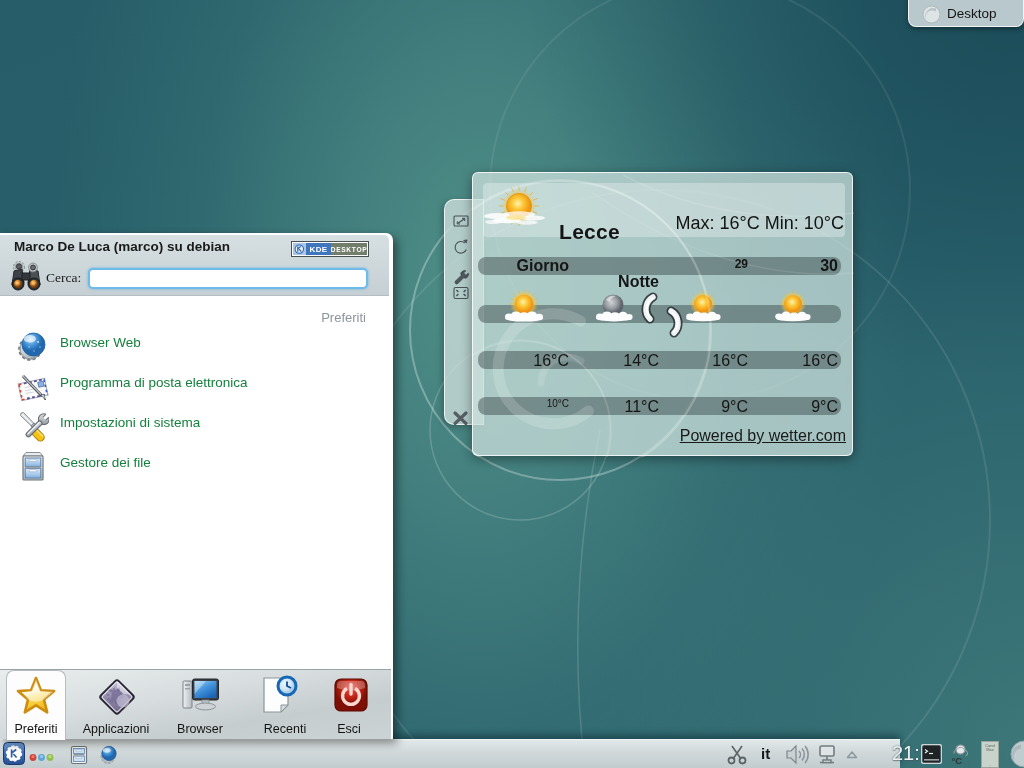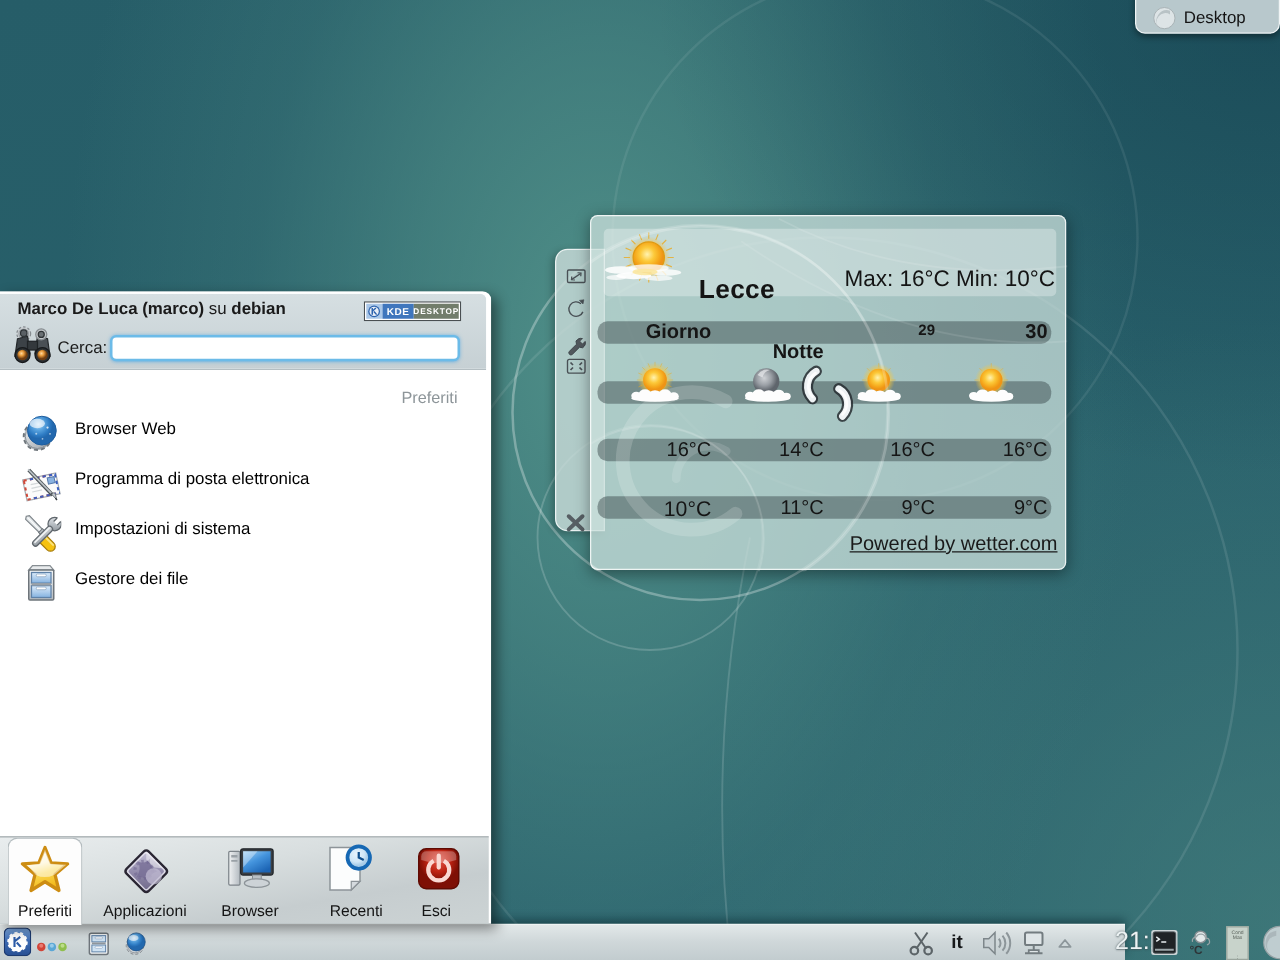--- a/index.html
+++ b/index.html
@@ -65,30 +65,30 @@
   border-top-right-radius:7px;
   box-shadow:4px 4px 10px rgba(0,0,0,0.45);
 }
 #khead {
   position:absolute; left:0; top:0; width:389px; height:61px;
   background:linear-gradient(#d6dfe2, #c6d0d4);
   border-top-right-radius:5px;
   border-bottom:1px solid #b4bec2;
 }
 #ktitle { position:absolute; left:14px; top:4px; font-size:13.5px; font-weight:bold; color:#1a1a1a; }
-#ktitle .nb { font-weight:normal; }
+#ktitle .nb { font-weight:bold; }
 #kbadge { position:absolute; left:291px; top:6px; height:16px; }
-#cercalbl { position:absolute; left:46px; top:35px; font-size:13.5px; color:#1a1a1a; }
+#cercalbl { position:absolute; left:46px; top:35px; font-size:13.5px; color:#1a1a1a;font-family:Liberation Serif, serif; }
 #kinput {
   position:absolute; left:88px; top:33px; width:280px; height:21px;
   background:#fff; border:2px solid #6cbbe8; border-radius:5px;
   box-shadow:0 0 3px rgba(90,170,225,0.8);
 }
 #kpreferiti { position:absolute; right:25px; top:75px; font-size:13px; color:#8d9599; }
-.kitem { position:absolute; left:60px; font-size:13.5px; color:#000000; }
+.kitem { position:absolute; left:60px; font-size:13.5px; color:#15803d; }
 .kicon { position:absolute; left:17px; }
 
 
 #ktabs {
   position:absolute; left:0; top:434px; width:391px; height:70px;
   background:linear-gradient(170deg, #e9edee 0%, #d8dedf 40%, #c6cdcf 70%, #ccd3d4 100%);
   border-top:1px solid #9aa4a7;
 }
 #tabactive {
   position:absolute; left:6px; top:0px; width:60px; height:70px;
@@ -285,21 +285,21 @@
       </g>
     </svg>
     <div class="wcol" style="left:6px; top:84px; font-weight:bold; font-size:16px;">Giorno</div>
     <div class="wcol" style="left:96px; top:100px; font-weight:bold; font-size:16px;">Notte</div>
     <div class="wcol" style="left:185px; top:84px; font-weight:bold; font-size:12px;">29</div>
     <div class="wcol" style="left:275px; top:84px; font-weight:bold; font-size:16px;">30</div>
     <div class="wcol" style="left:6px; top:179px; font-size:16px;">16°C</div>
     <div class="wcol" style="left:96px; top:179px; font-size:16px;">14°C</div>
     <div class="wcol" style="left:185px; top:179px; font-size:16px;">16°C</div>
     <div class="wcol" style="left:275px; top:179px; font-size:16px;">16°C</div>
-    <div class="wcol" style="left:6px; top:225px; font-size:17px;">10°C</div>
+    <div class="wcol" style="left:6px; top:225px; font-size:10px;">10°C</div>
     <div class="wcol" style="left:96px; top:225px; font-size:16px;">11°C</div>
     <div class="wcol" style="left:185px; top:225px; font-size:16px;">9°C</div>
     <div class="wcol" style="left:275px; top:225px; font-size:16px;">9°C</div>
     <div id="wfoot">Powered by wetter.com</div>
   </div>
 
   <div id="kickoff">
     <div id="khead">
       <div id="ktitle">Marco De Luca (marco) <span class="nb">su</span> debian</div>
       <div id="kbadge">

